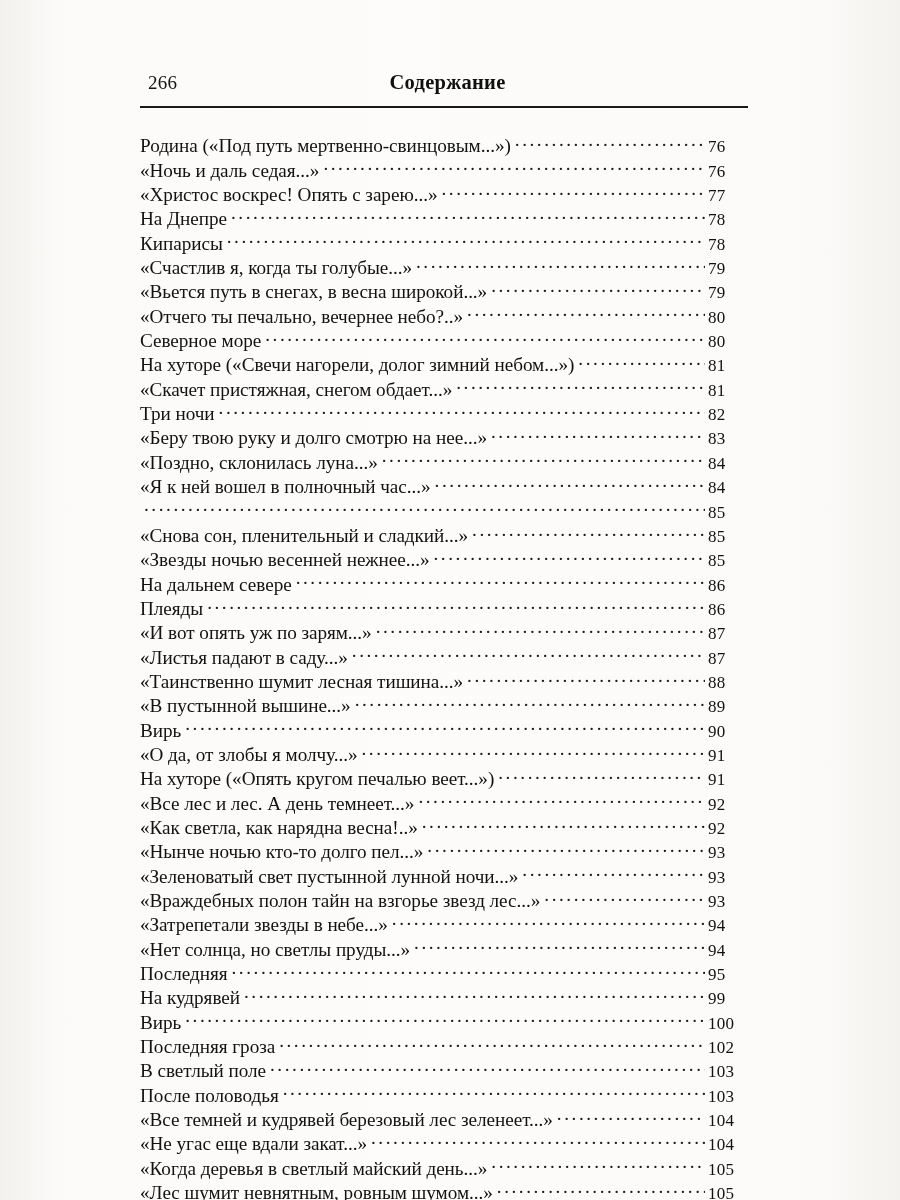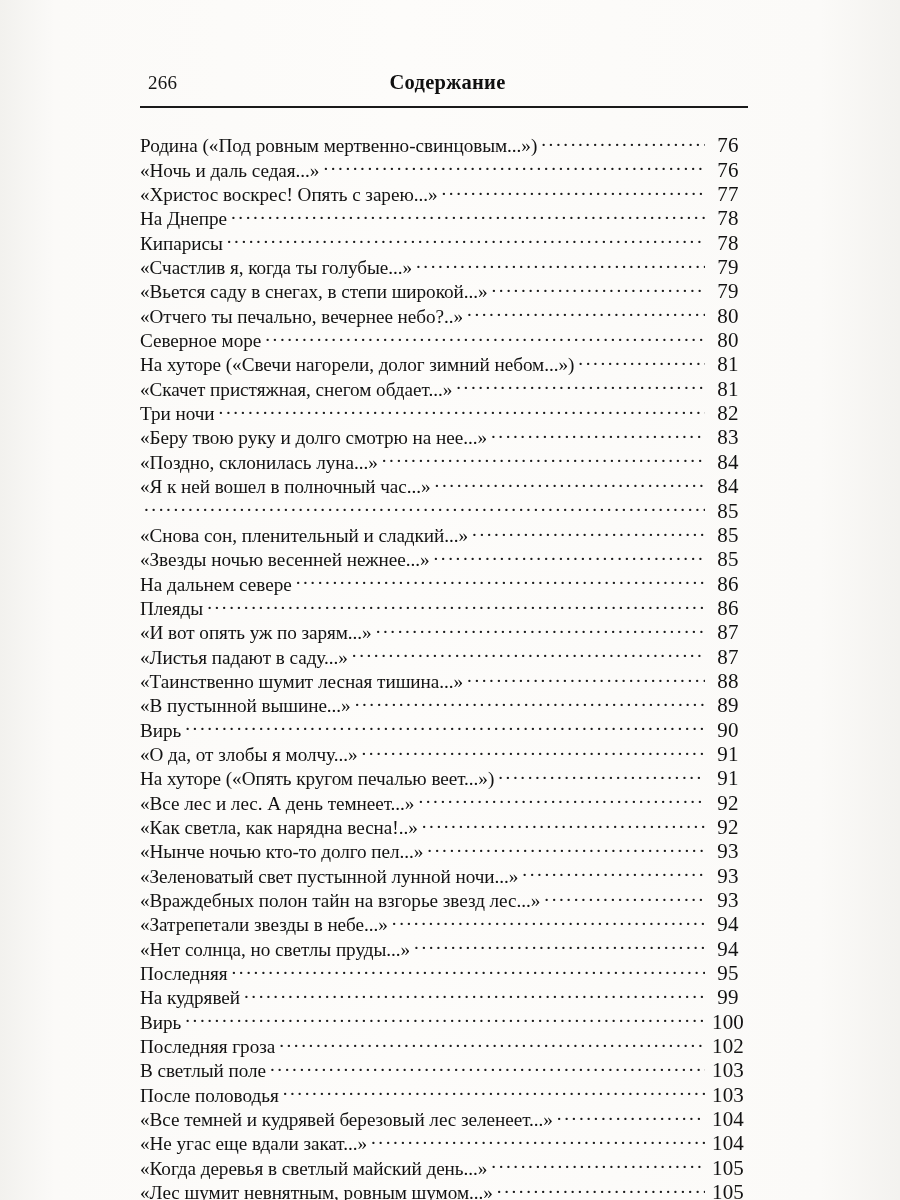--- a/index.html
+++ b/index.html
@@ -105,41 +105,41 @@
     display: block;
     font-size: 19.2px;
     line-height: 24.35px;
     letter-spacing: 2.55px;
     color: #1b1b1b;
     white-space: nowrap;
   }
   .entry-page {
     flex: 0 0 auto;
     width: 40px;
-    text-align: center;
-    font-size: 21px;
+    text-align: left;
+    font-size: 17px;
     letter-spacing: 0.2px;
     color: #121212;
   }
 </style>
 </head>
 <body>
 
 <div class="page">
   <div class="content">
 
     <div class="running-head">
       <div class="folio">266</div>
       <div class="head-title">Содержание</div>
     </div>
     <div class="head-rule"></div>
 
     <ul class="toc">
         <li class="toc-entry">
-          <span class="entry-title">Родина («Под ровным мертвенно-свинцовым...»)</span>
+          <span class="entry-title">Родина («Под путь мертвенно-свинцовым...»)</span>
           <span class="leader"></span>
           <span class="entry-page">76</span>
         </li>
         <li class="toc-entry">
           <span class="entry-title">«Ночь и даль седая...»</span>
           <span class="leader"></span>
           <span class="entry-page">76</span>
         </li>
         <li class="toc-entry">
           <span class="entry-title">«Христос воскрес! Опять с зарею...»</span>
@@ -155,21 +155,21 @@
           <span class="entry-title">Кипарисы</span>
           <span class="leader"></span>
           <span class="entry-page">78</span>
         </li>
         <li class="toc-entry">
           <span class="entry-title">«Счастлив я, когда ты голубые...»</span>
           <span class="leader"></span>
           <span class="entry-page">79</span>
         </li>
         <li class="toc-entry">
-          <span class="entry-title">«Вьется саду в снегах, в степи широкой...»</span>
+          <span class="entry-title">«Вьется путь в снегах, в весна широкой...»</span>
           <span class="leader"></span>
           <span class="entry-page">79</span>
         </li>
         <li class="toc-entry">
           <span class="entry-title">«Отчего ты печально, вечернее небо?..»</span>
           <span class="leader"></span>
           <span class="entry-page">80</span>
         </li>
         <li class="toc-entry">
           <span class="entry-title">Северное  море</span>

